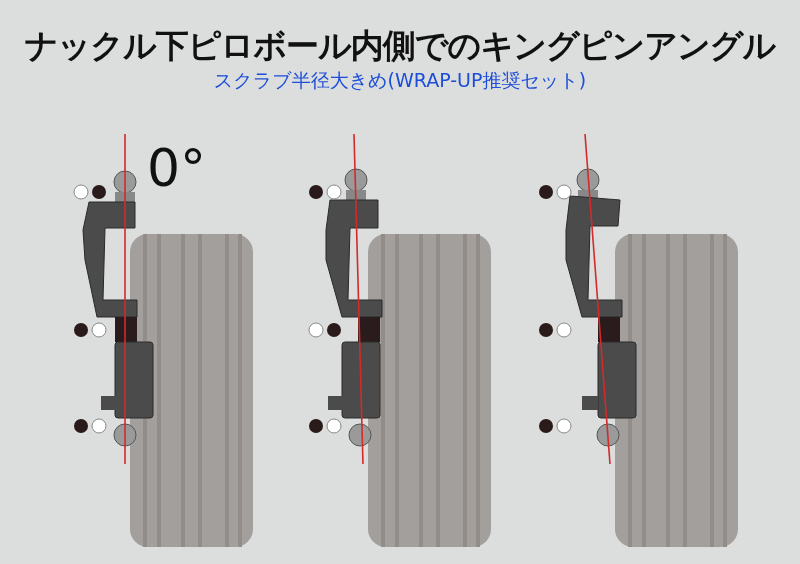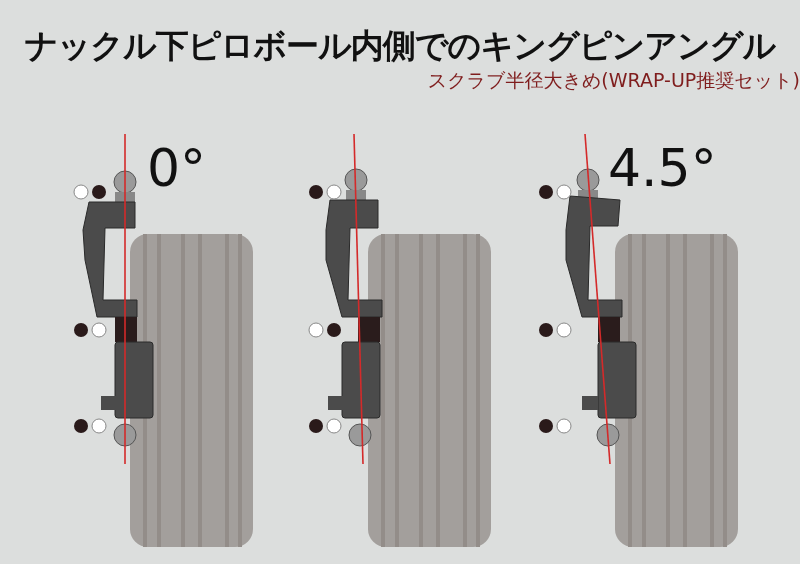--- a/index.html
+++ b/index.html
@@ -1,18 +1,18 @@
 <!DOCTYPE html>
 <html><head>
 <meta charset="utf-8">
 <style>
   html,body{margin:0;padding:0;}
   body{width:800px;height:564px;background:#dcdedd;position:relative;overflow:hidden;font-family:"DejaVu Sans",sans-serif;}
   .title{position:absolute;left:0;top:24px;width:800px;text-align:center;font-size:33px;font-weight:bold;color:#111;letter-spacing:-1px;}
-  .subtitle{position:absolute;left:0;top:68px;width:800px;text-align:right;font-size:19px;color:#7f1d1d;}
+  .subtitle{position:absolute;left:0;top:68px;width:800px;text-align:center;font-size:19px;color:#1d4ed8;}
   .panel{position:absolute;top:110px;width:240px;height:450px;}
   .angle{position:absolute;top:28px;font-size:52px;color:#111;font-weight:normal;}
   svg{position:absolute;left:0;top:0;}
 </style>
 </head>
 <body>
 
 <div class="title">ナックル下ピロボール内側でのキングピンアングル</div>
 <div class="subtitle">スクラブ半径大きめ(WRAP-UP推奨セット)</div>
 
@@ -65,21 +65,20 @@
     <circle cx="26" cy="82" r="7" fill="#2a1a1a"></circle>
       <circle cx="44" cy="82" r="7" fill="#fff" stroke="#888"></circle>
     <circle cx="26" cy="220" r="7" fill="#fff" stroke="#888"></circle>
       <circle cx="44" cy="220" r="7" fill="#2a1a1a"></circle>
     <circle cx="26" cy="316" r="7" fill="#2a1a1a"></circle>
       <circle cx="44" cy="316" r="7" fill="#fff" stroke="#888"></circle>
   </svg>
 </div>
 
 <div class="panel" style="left:520px;">
-  <div class="angle" style="left:88px;">4.5°</div>
   <svg width="240" height="450">
     <rect x="95" y="124" width="123" height="313" rx="18" fill="#a39f9c"></rect>
     <rect x="108" y="124" width="4" height="313" fill="#938d89"></rect>
       <rect x="122" y="124" width="4" height="313" fill="#938d89"></rect>
     <rect x="146" y="124" width="4" height="313" fill="#938d89"></rect>
       <rect x="163" y="124" width="4" height="313" fill="#938d89"></rect>
     <rect x="190" y="124" width="4" height="313" fill="#938d89"></rect>
       <rect x="203" y="124" width="4" height="313" fill="#938d89"></rect>
     <circle cx="68" cy="70" r="11" fill="#9a9a9a" stroke="#555"></circle>
     <rect x="58" y="80" width="20" height="10" fill="#888"></rect>

